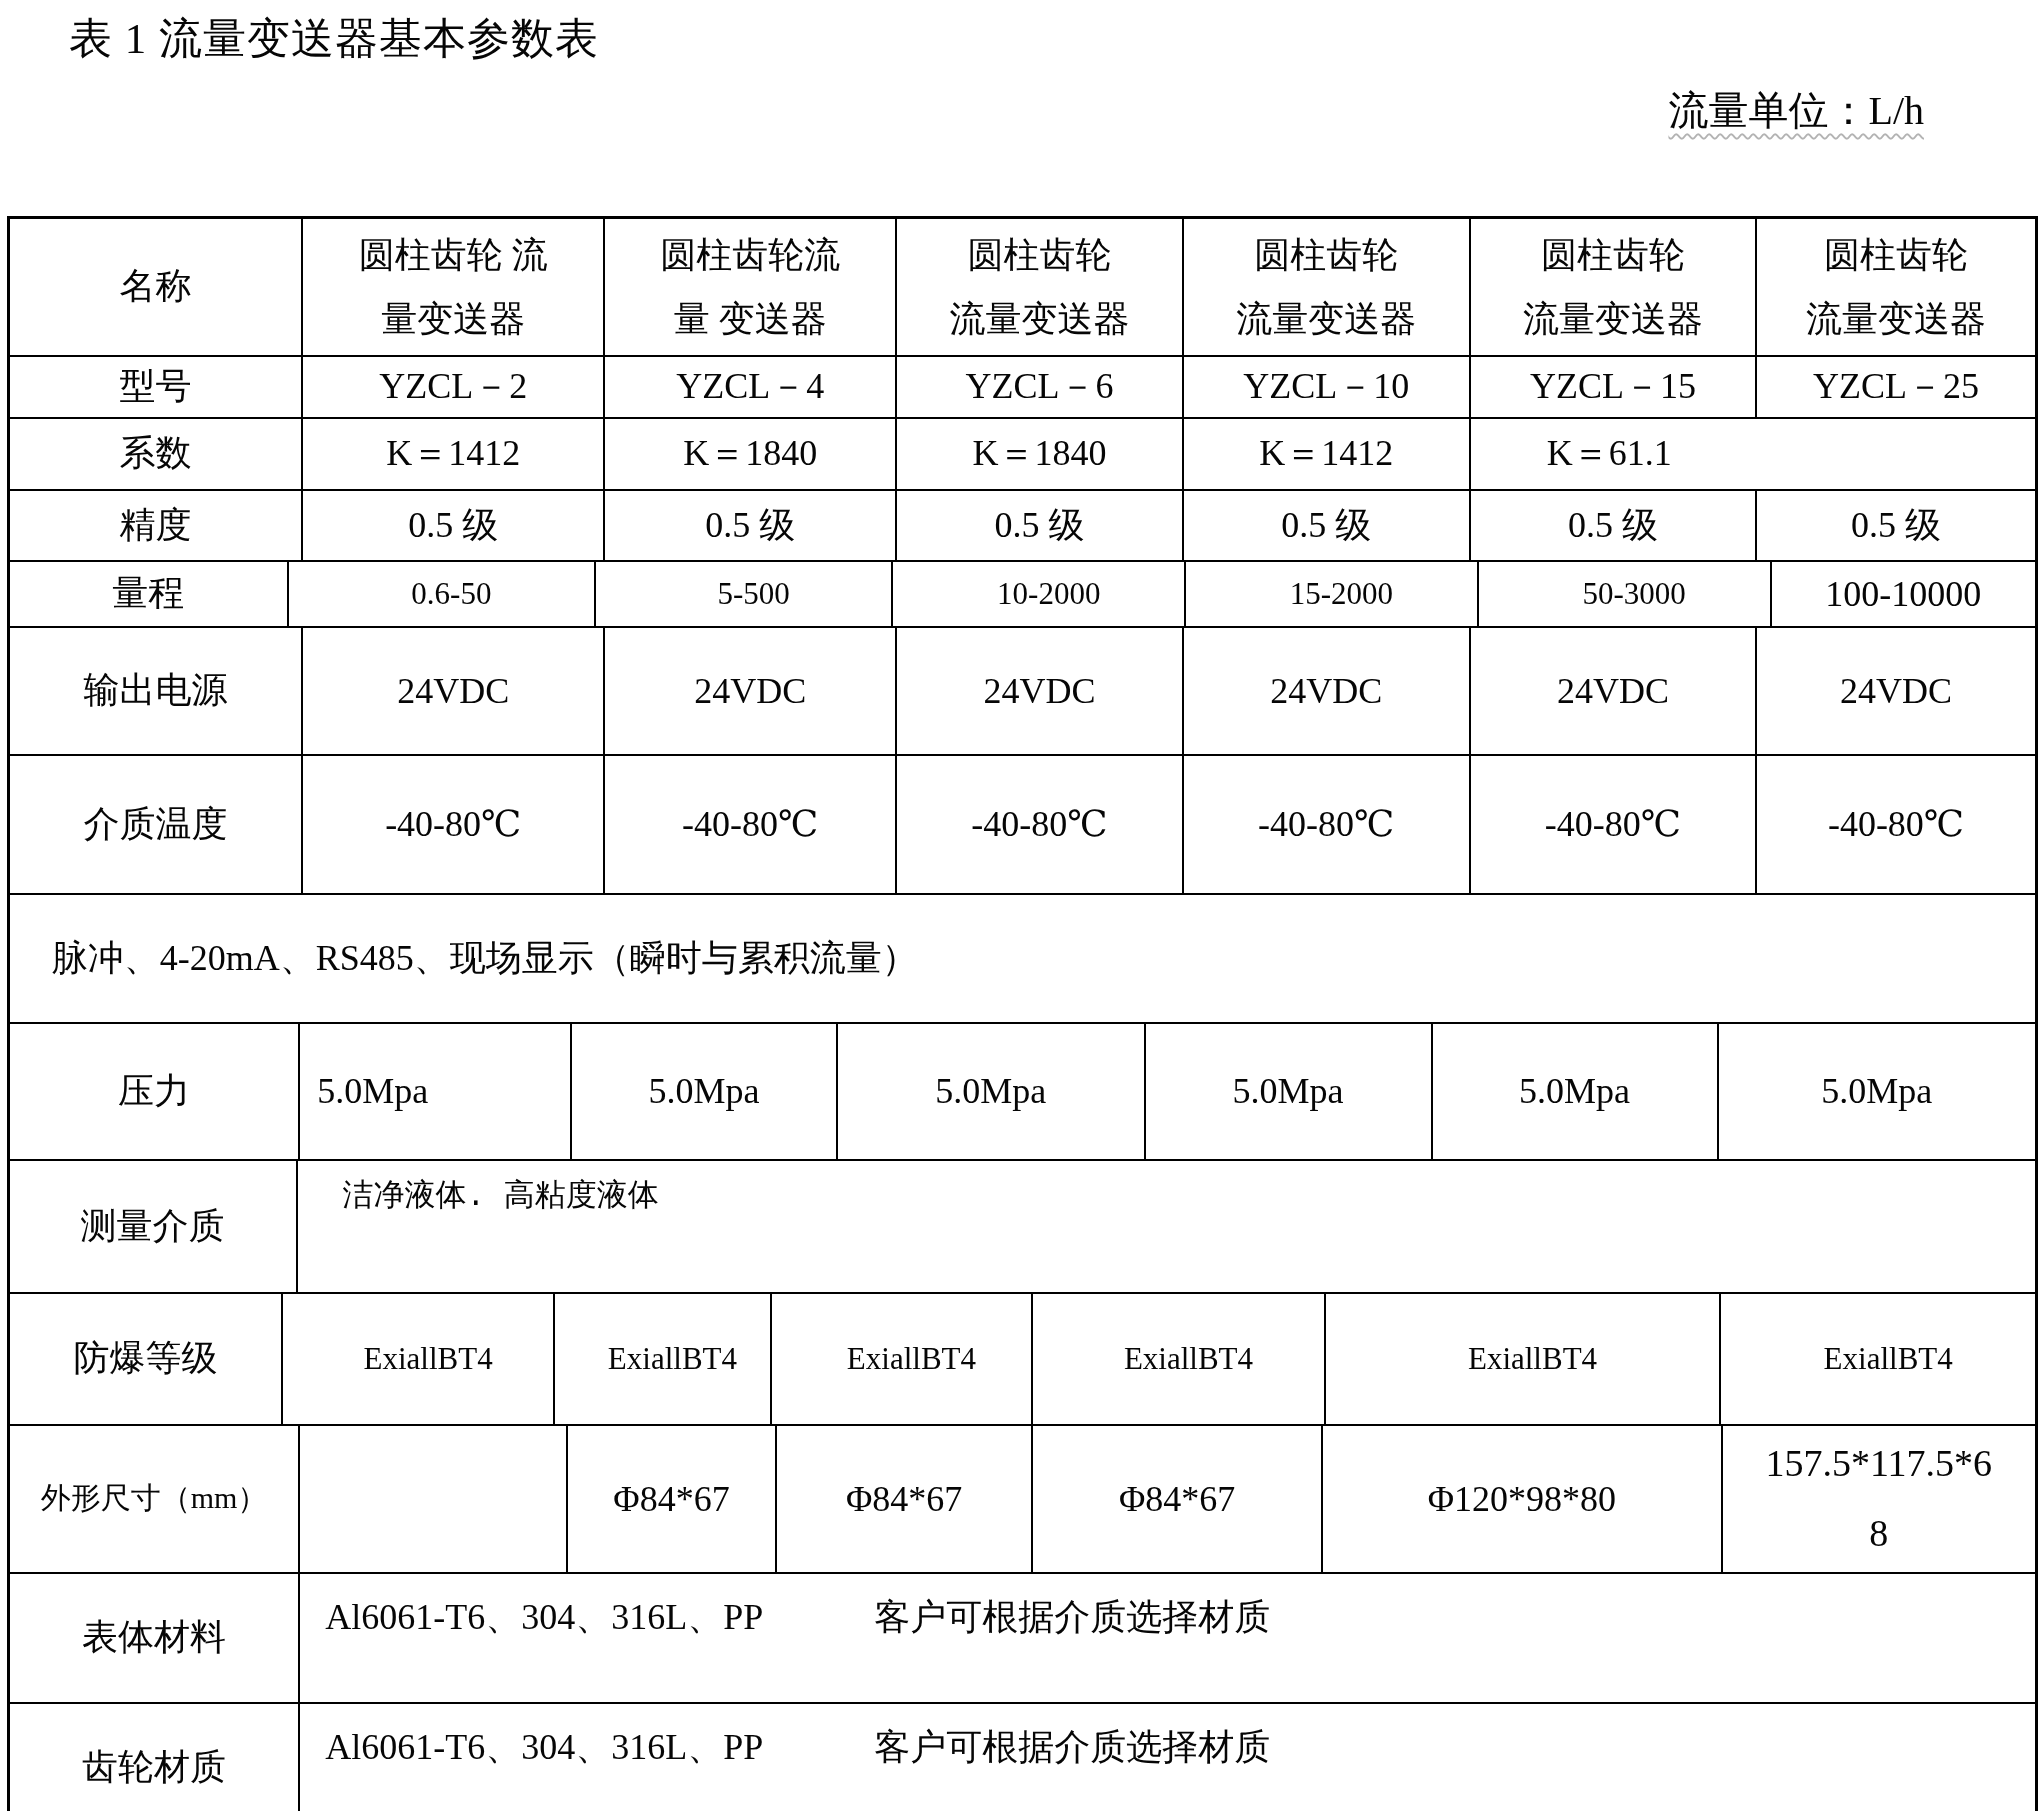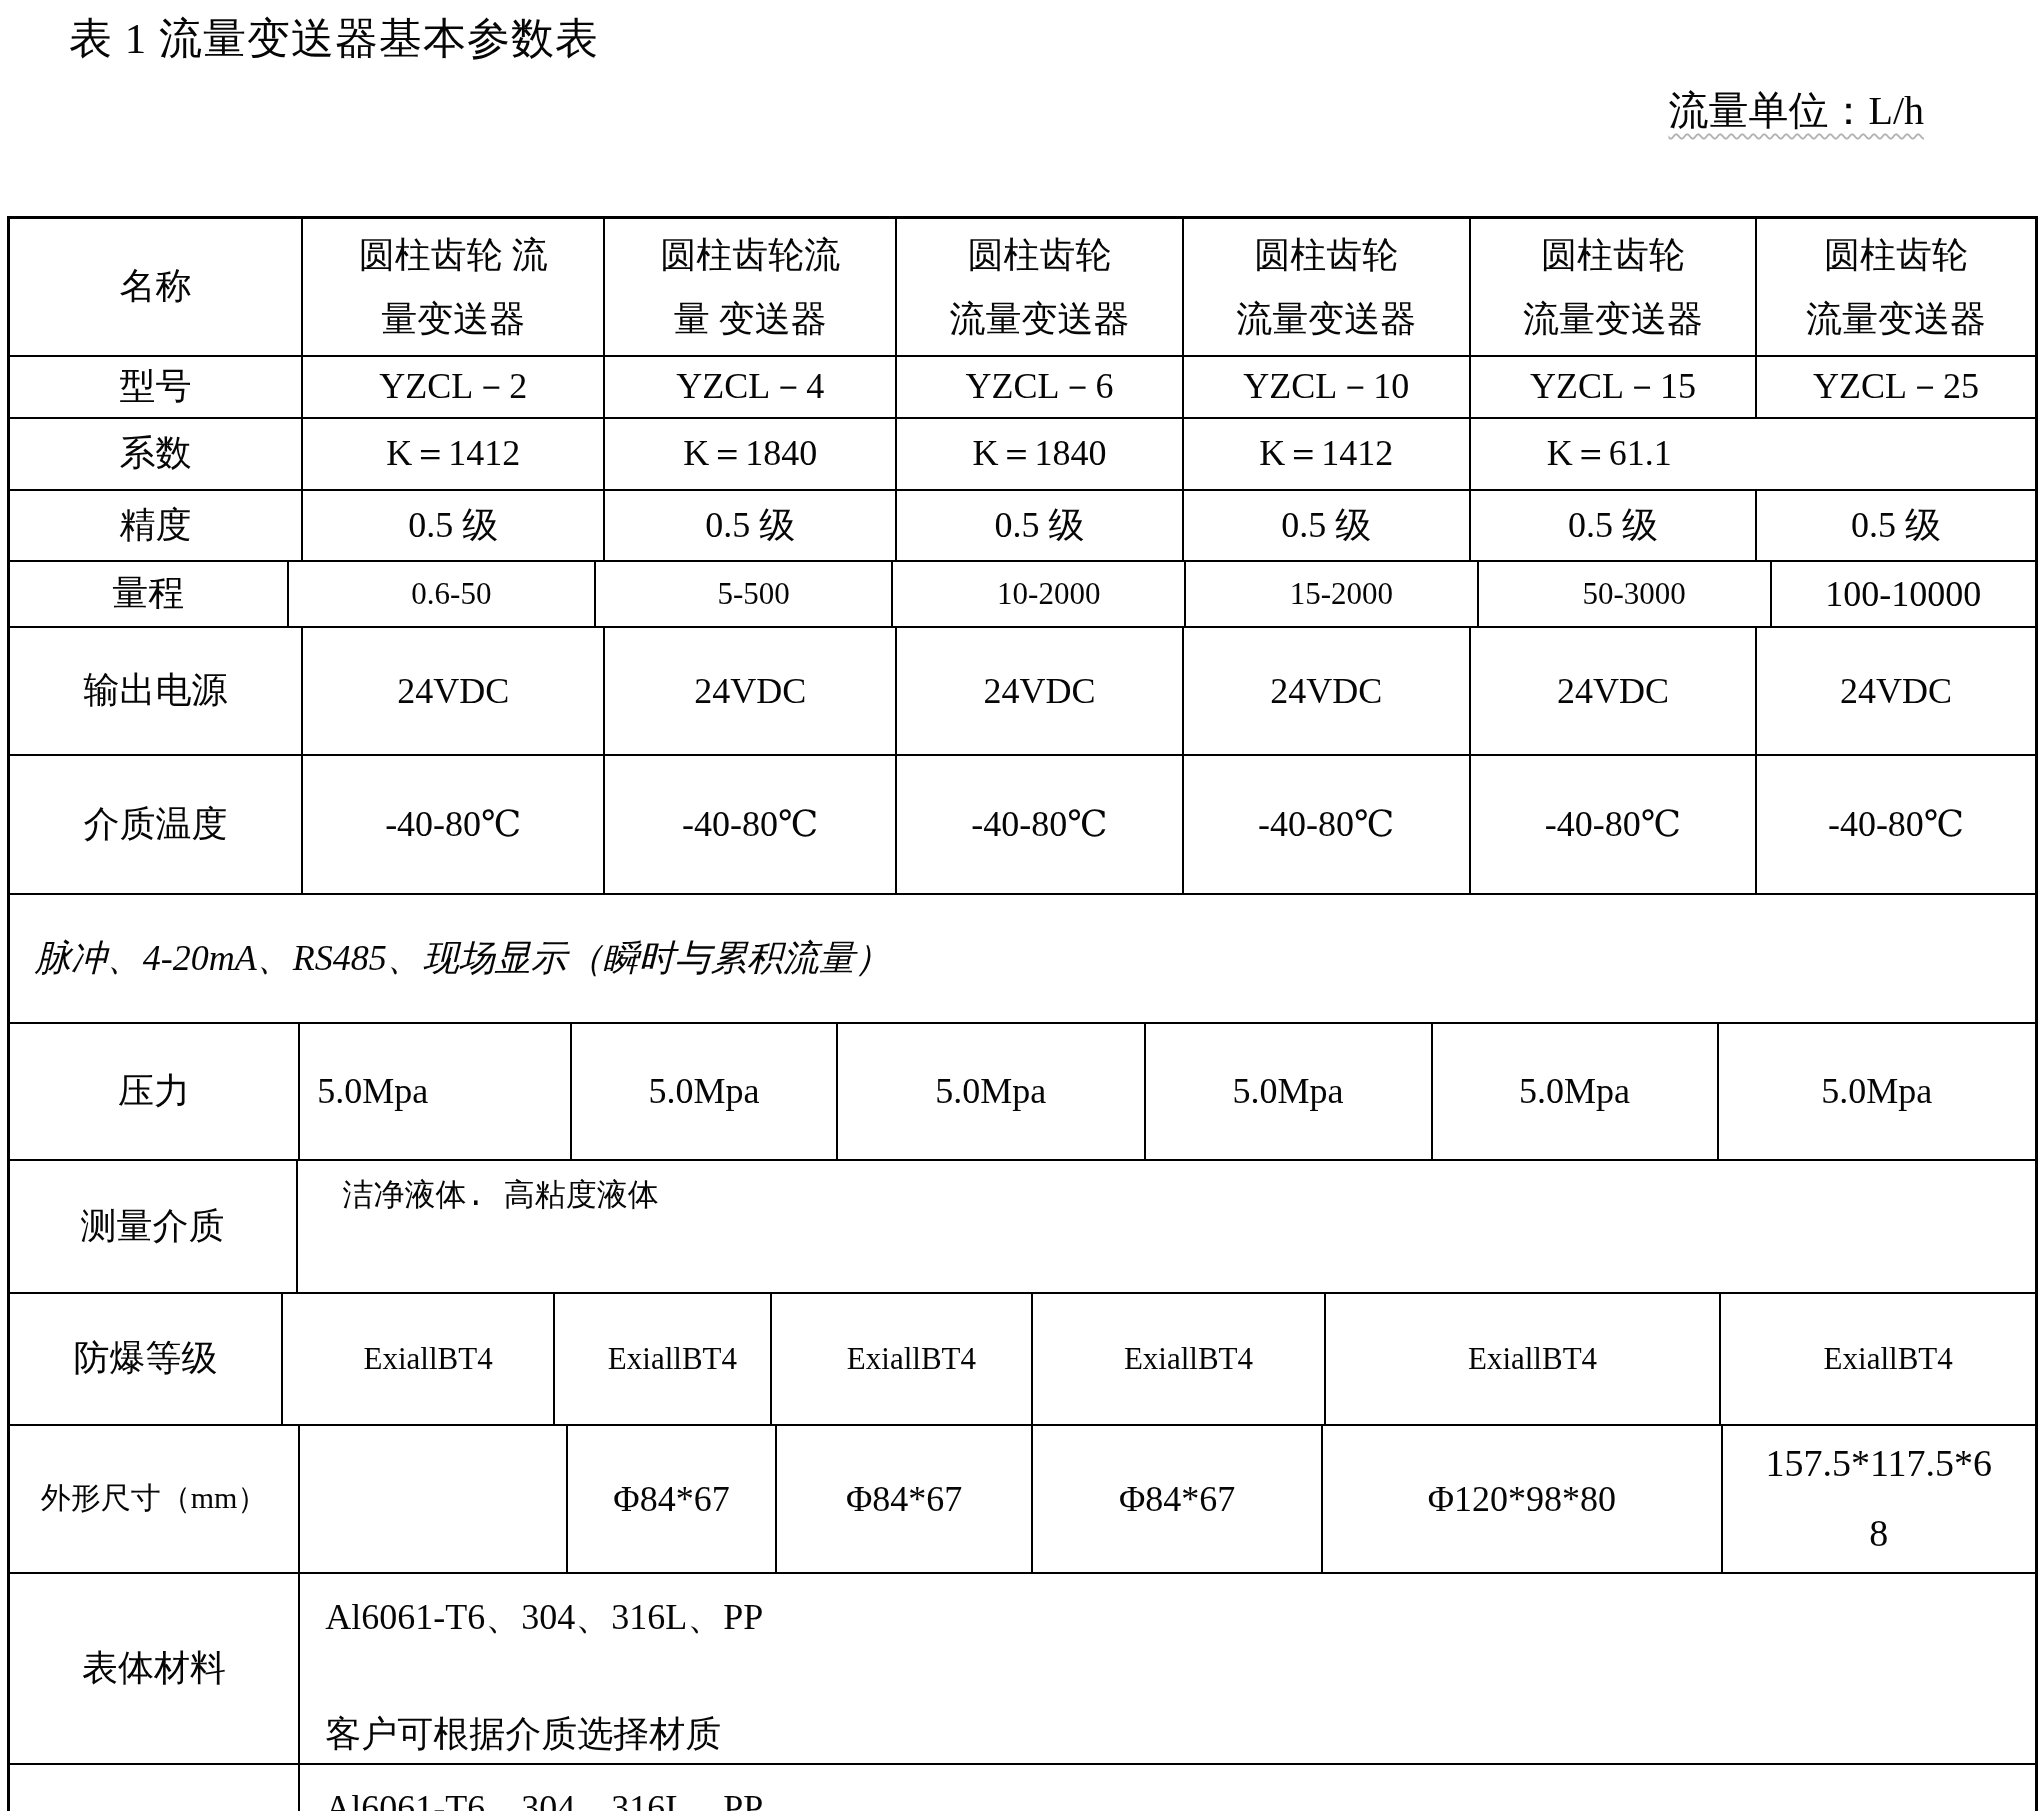--- a/index.html
+++ b/index.html
@@ -40,28 +40,28 @@
     display:flex;align-items:center;justify-content:center;
     text-align:center;
     font-size:36px;
     white-space:pre-line;
     padding:3.8px 5.7px;
     overflow:hidden;
   }
   .tcell:last-child{border-right:none;}
   .multiline{line-height:1.78;}
   .left{justify-content:flex-start;text-align:left;padding-left:17px;}
-  .signal-cell{justify-content:flex-start;text-align:left;padding-left:25px;font-style:italic;}
+  .signal-cell{justify-content:flex-start;text-align:left;padding-left:42px;}
   .top-left{align-items:flex-start;justify-content:flex-start;text-align:left;padding:13.4px 9.6px 3.8px 25px;font-family:Liberation Mono, monospace;}
   .sm{font-size:31px;margin-left:20px;}
   .lbl-sm{font-size:30px;}
   .wrap-cell{font-size:38px;line-height:1.85;padding-top:1.9px;}
   .mat-cell{
     align-items:flex-start;justify-content:flex-start;text-align:left;
-    padding:19px 9.6px 3.8px 25px;gap:68px;display:flex;flex-direction:column;
+    padding:19px 9.6px 3.8px 25px;gap:111px;display:flex;
   }
 </style>
 </head>
 <body>
 
 <div class="page">
 
   <div class="doc-title">表 1 流量变送器基本参数表</div>
 
   <div class="unit-line">

